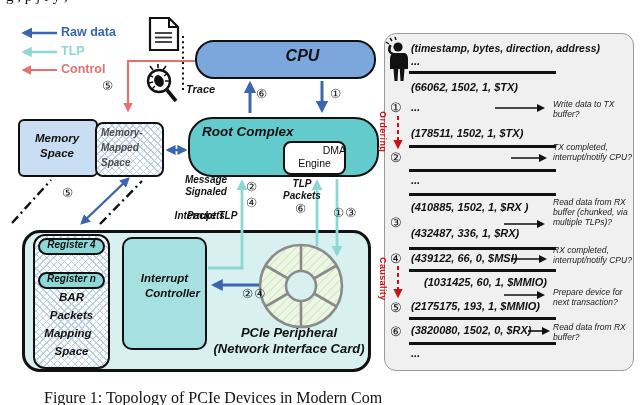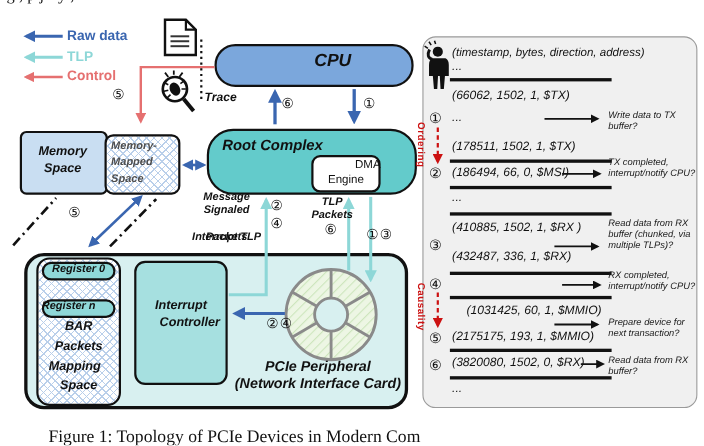--- a/index.html
+++ b/index.html
@@ -4,21 +4,21 @@
 <style>
   html,body{margin:0;padding:0;background:#fff;}
   #stage{position:relative;width:640px;height:405px;overflow:hidden;background:#fff;
          font-family:"Liberation Sans",sans-serif;}
   .box{position:absolute;border:2.6px solid #111;box-sizing:border-box;z-index:1;}
   .t{position:absolute;font-style:italic;font-weight:bold;color:#111;white-space:nowrap;
      line-height:1.05;z-index:3;}
   .tc{text-align:center;}
   .num{position:absolute;font-size:12.5px;font-weight:400;font-style:normal;color:#111;z-index:4;
        line-height:1;}
-  .entry{position:absolute;font-style:italic;font-weight:normal;font-size:11px;color:#111;
+  .entry{position:absolute;font-style:italic;font-weight:bold;font-size:11px;color:#111;
          white-space:nowrap;z-index:3;}
   .ann{position:absolute;font-style:italic;font-weight:400;font-size:8.5px;line-height:1.2;
        color:#1a1a1a;z-index:3;width:82px;}
   .sep{position:absolute;left:409px;width:147px;height:2.6px;background:#111;z-index:3;}
   .vlabel{position:absolute;writing-mode:vertical-rl;font-size:9px;font-weight:bold;
           color:#cc1111;z-index:4;letter-spacing:.4px;}
   .crosshatch{background-color:#fff;background-image:
      repeating-linear-gradient(45deg,#b9cfea 0 1px,transparent 1px 5px),
      repeating-linear-gradient(-45deg,#b9cfea 0 1px,transparent 1px 5px);}
   #overlay{position:absolute;left:0;top:0;z-index:2;pointer-events:none;}
@@ -154,22 +154,22 @@
   <div class="t" style="left:101px;top:143px;font-size:10px;font-weight:700;color:#4d4d4d;">Mapped</div>
   <div class="t" style="left:101px;top:158px;font-size:10px;font-weight:600;color:#4d4d4d;">Space</div>
 
   <div class="t tc" style="left:164px;top:175px;width:84px;font-size:10px;">Message</div>
   <div class="t tc" style="left:164px;top:187px;width:84px;font-size:10px;">Signaled</div>
   <div class="t tc" style="left:164px;top:199px;width:84px;font-size:10px;margin-top:12px;">Interrupt TLP</div>
   <div class="t tc" style="left:164px;top:211px;width:84px;font-size:10px;">Packets</div>
   <div class="t tc" style="left:274px;top:179px;width:56px;font-size:10px;">TLP</div>
   <div class="t tc" style="left:274px;top:191px;width:56px;font-size:10px;">Packets</div>
 
-  <div class="t tc" style="left:38px;top:240px;width:67px;font-size:10px;">Register 0</div>
-  <div class="t tc" style="left:38px;top:274px;width:48px;font-size:10px;">Register n</div>
+  <div class="t tc" style="left:38px;top:240px;width:67px;font-size:10px;">Register 4</div>
+  <div class="t tc" style="left:38px;top:274px;width:67px;font-size:10px;">Register n</div>
   <div class="t tc" style="left:33px;top:291px;width:77px;font-size:11.5px;">BAR</div>
   <div class="t tc" style="left:33px;top:309px;width:77px;font-size:11.5px;">Packets</div>
   <div class="t tc" style="left:33px;top:327px;width:70px;font-size:11.5px;">Mapping</div>
   <div class="t tc" style="left:33px;top:345px;width:77px;font-size:11.5px;">Space</div>
   <div class="t tc" style="left:122px;top:272px;width:85px;font-size:11.5px;">Interrupt</div>
   <div class="t tc" style="left:122px;top:287px;width:101px;font-size:11.5px;text-align:center;">Controller</div>
   <div class="t tc" style="left:200px;top:342px;width:178px;font-size:13px;">(Network Interface Card)</div>
   <div class="t tc" style="left:200px;top:326px;width:178px;font-size:13px;">PCIe Peripheral</div>
 
   <div class="num" style="left:256px;top:88px;">⑥</div>
@@ -182,27 +182,27 @@
   <div class="num" style="left:333px;top:207px;letter-spacing:1px;">①③</div>
   <div class="num" style="left:242px;top:288px;letter-spacing:1px;">②④</div>
 
   <div class="entry" style="left:411px;top:42px;font-size:10.5px;">(timestamp, bytes, direction, address)</div>
   <div class="entry" style="left:411px;top:55px;">...</div>
   <div class="sep" style="top:71px;"></div>
   <div class="entry" style="left:411px;top:81px;">(66062, 1502, 1, $TX)</div>
   <div class="entry" style="left:411px;top:101px;">...</div>
   <div class="entry" style="left:411px;top:127px;">(178511, 1502, 1, $TX)</div>
   <div class="sep" style="top:145px;"></div>
-  <div class="entry" style="left:411px;top:151px;">(186494, 66, 0, $MSI)</div>
   <div class="sep" style="top:169px;"></div>
   <div class="entry" style="left:411px;top:174px;">...</div>
   <div class="sep" style="top:193px;"></div>
   <div class="entry" style="left:411px;top:201px;">(410885, 1502, 1, $RX )</div>
   <div class="entry" style="left:411px;top:227px;">(432487, 336, 1, $RX)</div>
   <div class="sep" style="top:247px;"></div>
+  <div class="entry" style="left:411px;top:252px;">(439122, 66, 0, $MSI)</div>
   <div class="sep" style="top:269px;"></div>
   <div class="entry" style="left:424px;top:276px;">(1031425, 60, 1, $MMIO)</div>
   <div class="entry" style="left:411px;top:300px;">(2175175, 193, 1, $MMIO)</div>
   <div class="sep" style="top:317px;"></div>
   <div class="entry" style="left:411px;top:324px;">(3820080, 1502, 0, $RX)</div>
   <div class="sep" style="top:342px;"></div>
   <div class="entry" style="left:411px;top:347px;">...</div>
 
   <div class="num" style="left:390px;top:101px;font-size:13px;">①</div>
   <div class="num" style="left:390px;top:151px;font-size:13px;">②</div>

